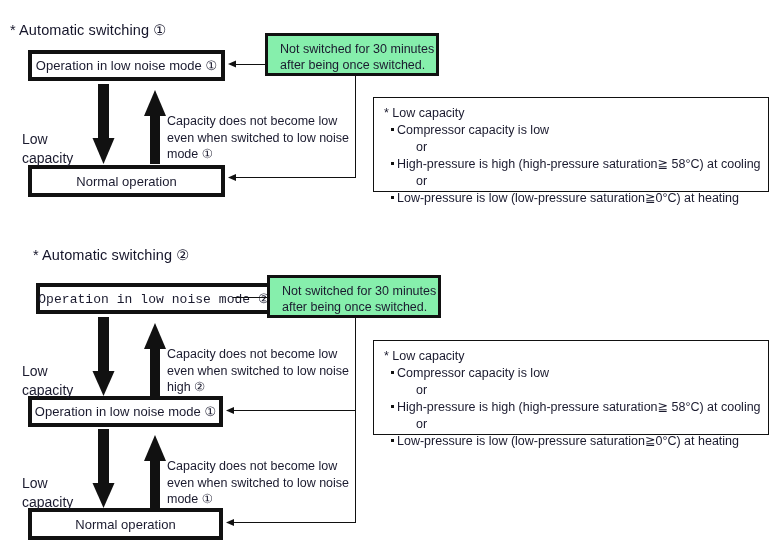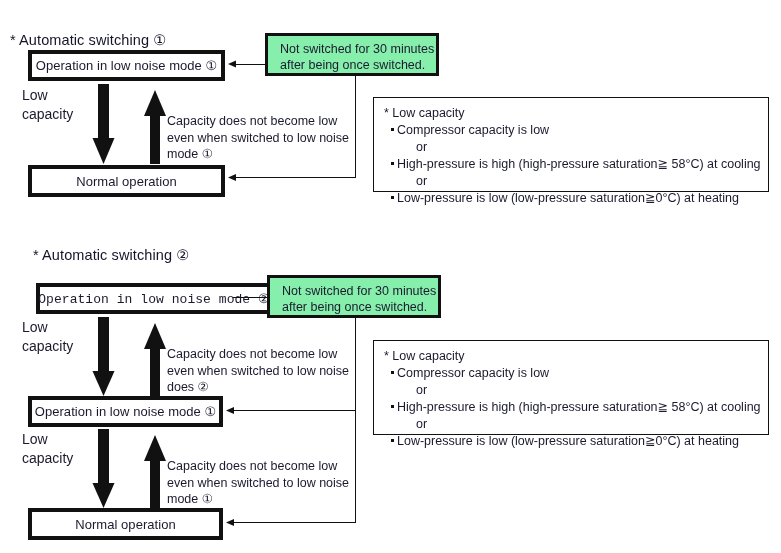--- a/index.html
+++ b/index.html
@@ -99,20 +99,21 @@
     font-size: 12.5px;
     line-height: 16.5px;
     color: #1a1a2e;
     white-space: nowrap;
   }
   .lowcap {
     font-size: 14px;
     line-height: 19px;
     color: #1a1a2e;
     white-space: nowrap;
+    margin-top: 44px;
   }
 
   
   .hline { background: #111111; height: 1.4px; }
   .vline { background: #111111; width: 1.4px; }
 
   svg.arrow-layer {
     position: absolute;
     left: 0; top: 0;
     width: 781px;
@@ -157,21 +158,21 @@
       <polygon points="144,461 166,461 155,435 " fill="#111111"></polygon>
     </g>
 
     <polygon points="228,64 236,60.5 236,67.5" fill="#111111"></polygon>
     <polygon points="228,177.5 236,174 236,181" fill="#111111"></polygon>
     <polygon points="226,297.5 234,294 234,301" fill="#111111"></polygon>
     <polygon points="226,410.5 234,407 234,414" fill="#111111"></polygon>
     <polygon points="226,522.5 234,519 234,526" fill="#111111"></polygon>
   </svg>
 
-  <div class="abs section-title" style="left:10px; top:32px;">* Automatic switching ①</div>
+  <div class="abs section-title" style="left:10px; top:22px;">* Automatic switching ①</div>
 
   <div class="abs state-box" style="left:28px; top:50px; width:197px; height:31px;">
     <span class="label">Operation in low noise mode ①</span>
   </div>
 
   <div class="abs state-box" style="left:28px; top:165px; width:197px; height:32px;">
     <span class="label">Normal operation</span>
   </div>
 
   <div class="abs lowcap" style="left:22px; top:86px;">
@@ -224,21 +225,21 @@
   </div>
 
   <div class="abs lowcap" style="left:22px; top:430px;">
     <div>Low</div>
     <div>capacity</div>
   </div>
 
   <div class="abs anno" style="left:167px; top:346px;">
     <div>Capacity does not become low</div>
     <div>even when switched to low noise</div>
-    <div>does ②</div>
+    <div>high ②</div>
   </div>
 
   <div class="abs anno" style="left:167px; top:458px;">
     <div>Capacity does not become low</div>
     <div>even when switched to low noise</div>
     <div>mode ①</div>
   </div>
 
   <div class="abs callout" style="left:267px; top:275px; width:174px; height:43px;">
     <div class="line">Not switched for 30 minutes</div>

